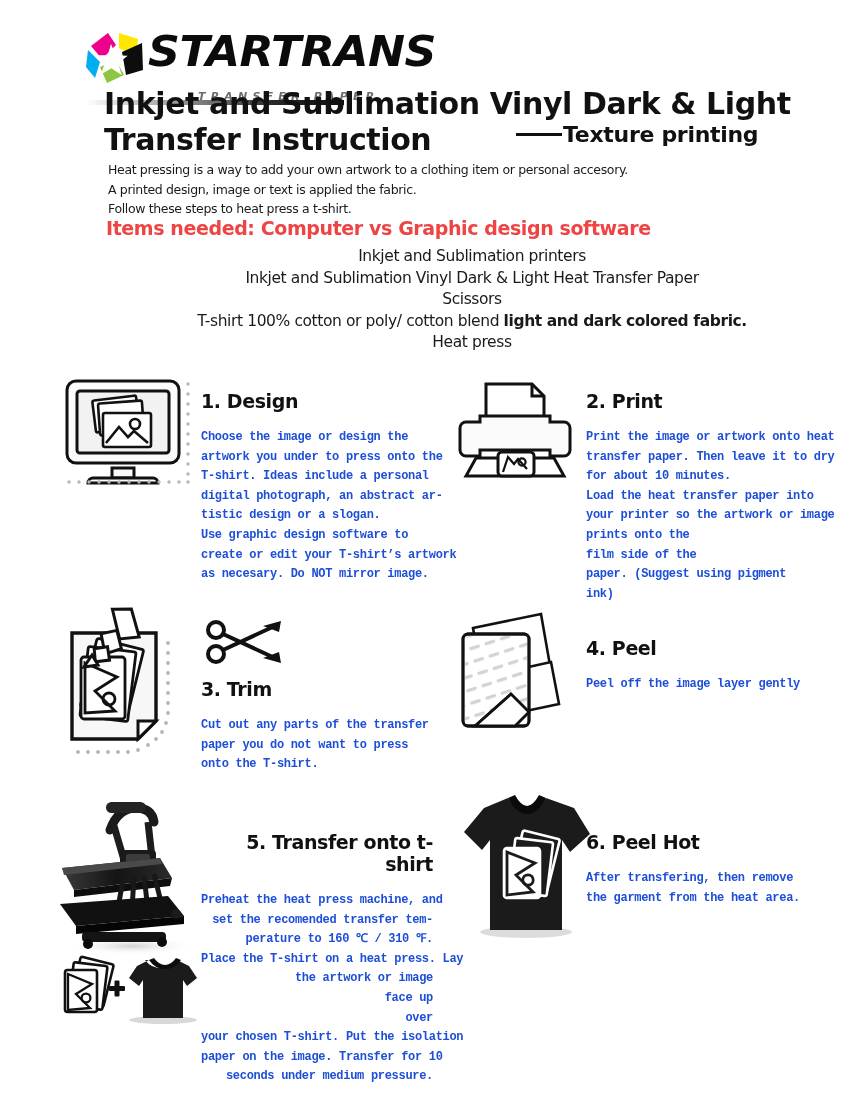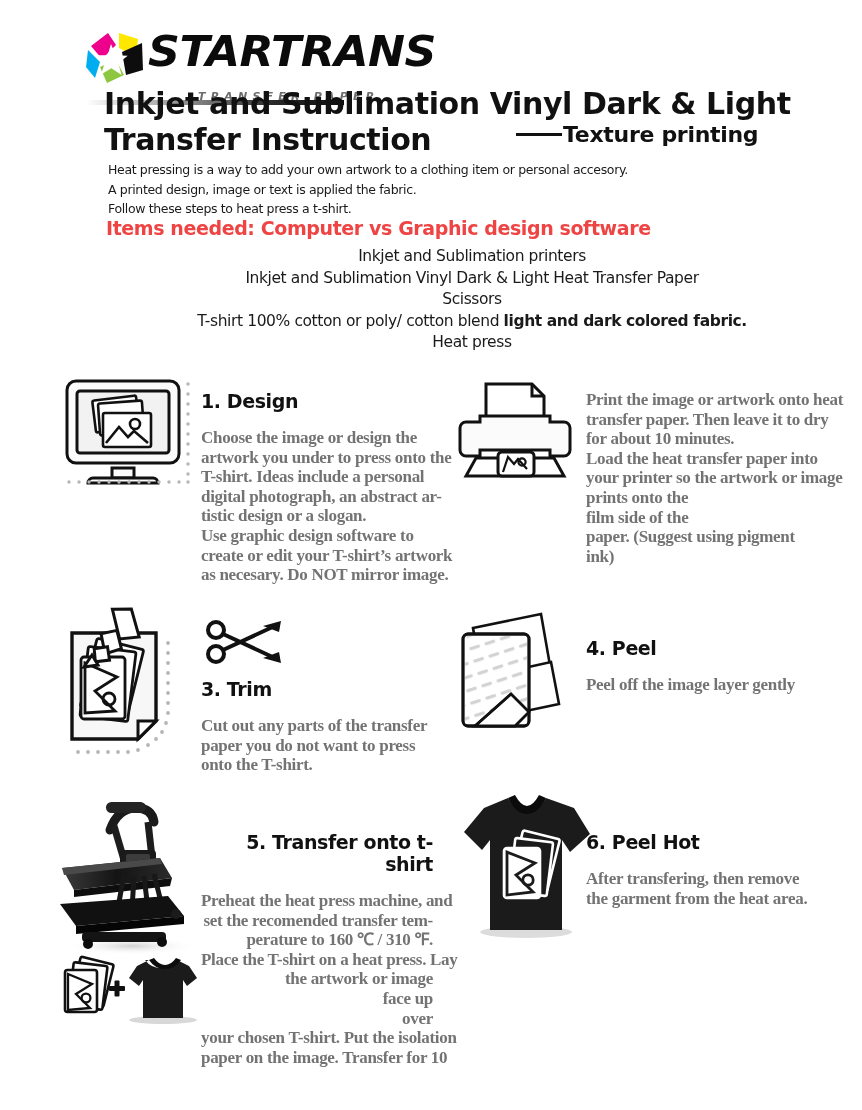--- a/index.html
+++ b/index.html
@@ -147,26 +147,26 @@
   }
   .step-title {
     font-family: "DejaVu Sans", sans-serif;
     font-weight: bold;
     font-size: 19px;
     letter-spacing: -0.4px;
     color: #111;
     margin-bottom: 16px;
   }
   .step-body {
-    font-family: Liberation Serif, serif;
-    font-weight: bold;
-    font-size: 17px;
+    font-family: Liberation Mono, monospace;
+    font-weight: bold;
+    font-size: 12px;
     line-height: 19.6px;
     letter-spacing: -0.3px;
-    color: #737373;
+    color: #1d4ed8;
   }
   .step-body span { display: block; white-space: nowrap; }
   .step-body b { font-weight: bold; }
 
   
   #step-1 { left: 201px; top: 390px; width: 230px; }
   #step-2 { left: 586px; top: 390px; width: 235px; }
   #step-3 { left: 201px; top: 678px; width: 230px; }
   #step-4 { left: 586px; top: 637px; width: 235px; }
   #step-5 { left: 201px; top: 831px; width: 232px; text-align: right; }
@@ -309,20 +309,21 @@
     <span>T-shirt. Ideas include a personal</span>
     <span>digital photograph, an abstract ar-</span>
     <span>tistic design or a slogan.</span>
     <span>Use graphic design software to</span>
     <span>create or edit your T-shirt’s artwork</span>
     <span>as necesary. Do NOT mirror image.</span>
   </div>
 </div>
 
 <div class="step" id="step-2">
+  <div class="step-title">2. Print</div>
   <div class="step-body">
     <span>Print the image or artwork onto heat</span>
     <span>transfer paper. Then leave it to dry</span>
     <span>for about 10 minutes.</span>
     <span>Load the heat transfer paper into</span>
     <span>your printer so the artwork or image</span>
     <span><span>prints onto the </span><b>film side of the</b></span>
     <span><b>paper. (Suggest using pigment</b></span>
     <span><b>ink)</b></span>
   </div>
@@ -503,20 +504,21 @@
 <div class="step" id="step-5">
   <div class="step-title">5. Transfer onto t-shirt</div>
   <div class="step-body">
     <span>Preheat the heat press machine, and</span>
     <span>set the recomended transfer tem-</span>
     <span>perature to 160 ℃ / 310 ℉.</span>
     <span>Place the T-shirt on a heat press. Lay</span>
     <span><span>the artwork or image </span><b>face up</b><span> over</span></span>
     <span>your chosen T-shirt. Put the isolation</span>
     <span>paper on the image. Transfer for 10</span>
+    <span>seconds under medium pressure.</span>
   </div>
 </div>
 
 <div class="illus" id="illus-tshirt6">
   <svg viewBox="0 0 136 148" xmlns="http://www.w3.org/2000/svg">
     <ellipse cx="68" cy="140" rx="46" ry="6" fill="#dcdcdc"></ellipse>
     <path d="M50 6 L26 16 L6 40 L24 58 L32 48 V138 h72 V48 l8 12 l20 -18 l-16 -26 L88 6 q-8 14 -19 14 q-11 0 -19 -14 z" fill="#1b1b1b"></path>
     <path d="M50 6 q8 16 19 16 q11 0 19 -16 l-7 -3 q-6 11 -12 11 q-6 0 -12 -11 z" fill="#0b0b0b"></path>
 
     <g fill="#ffffff" stroke="#ffffff" stroke-width="2.6">

